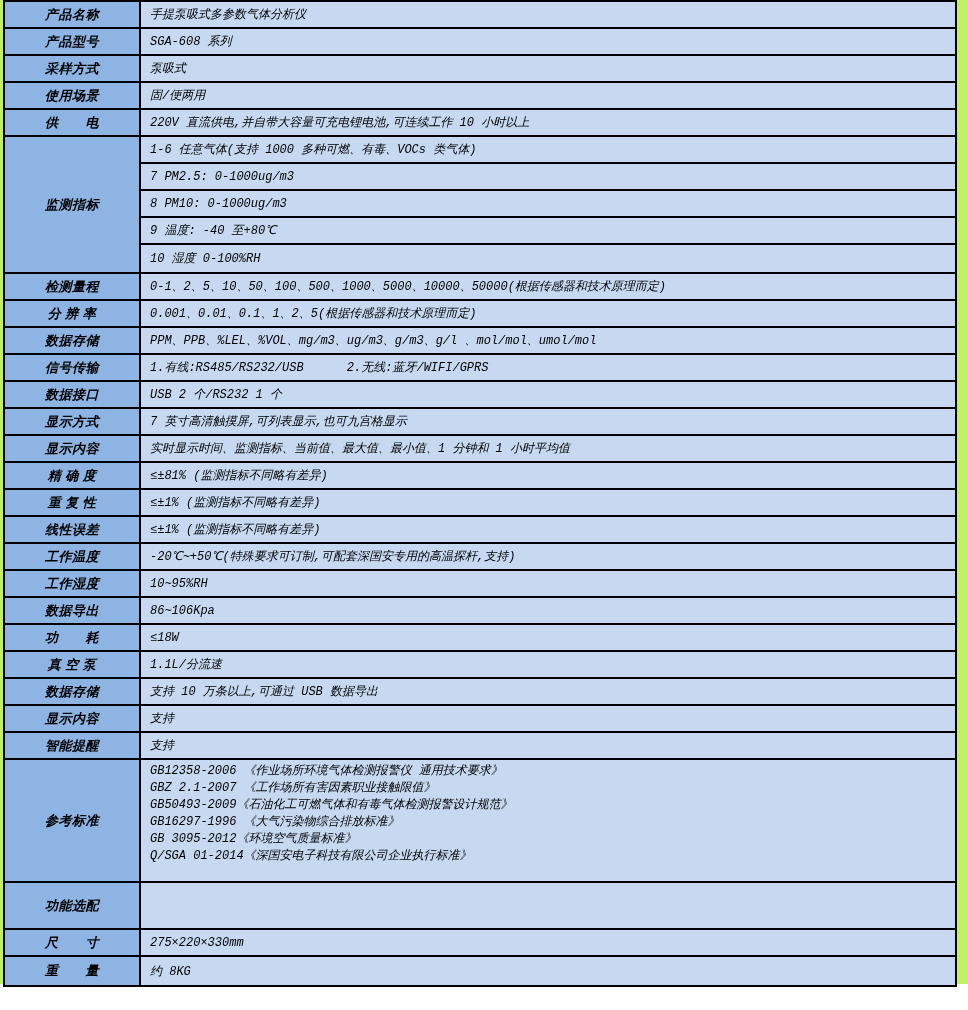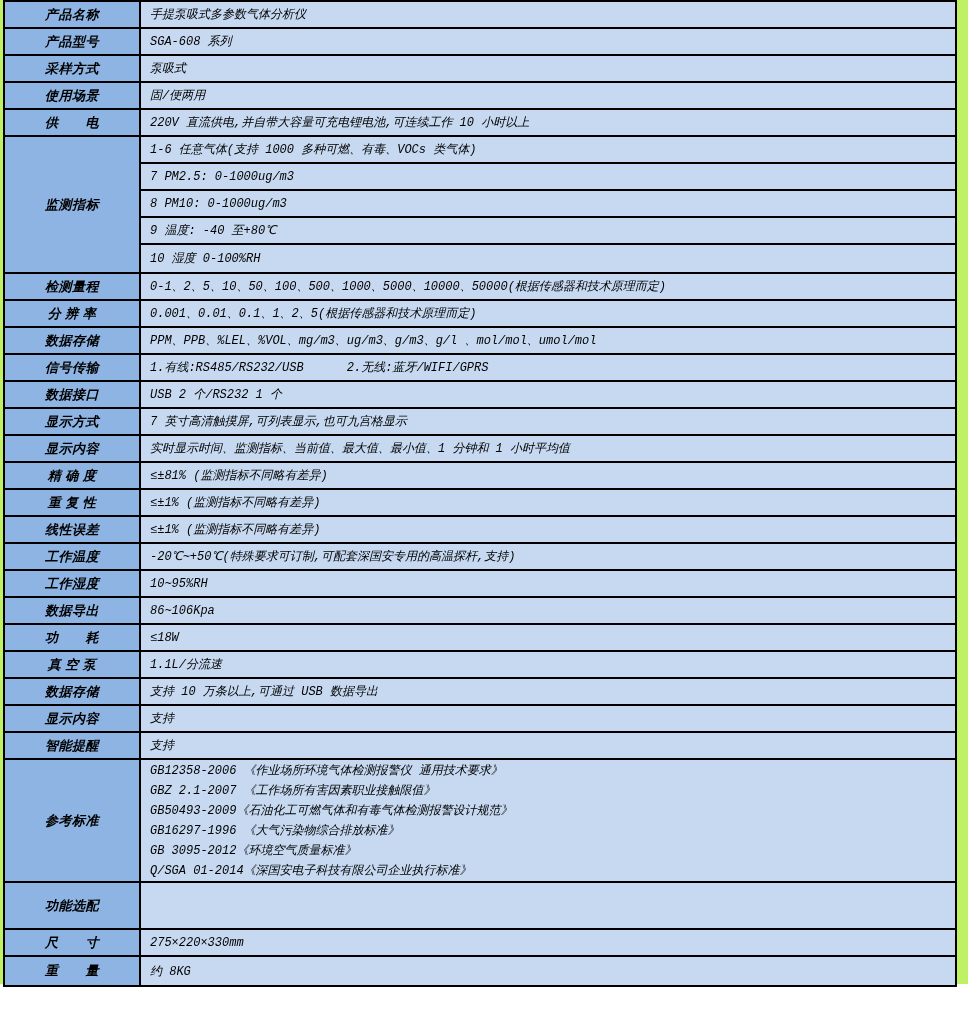--- a/index.html
+++ b/index.html
@@ -79,21 +79,21 @@
     font-family: "Liberation Mono", "DejaVu Sans Mono", monospace;
     white-space: pre-wrap;
   }
   .subrow:last-child { border-bottom: none; }
   .lines-cell {
     flex: 1;
     box-sizing: border-box;
     background: #C6D9F1;
     display: flex;
     flex-direction: column;
-    justify-content: space-between;
+    justify-content: flex-start;
     align-items: flex-start;
     padding: 2px 9px;
     font-size: 12px;
     font-family: "Liberation Mono", "DejaVu Sans Mono", monospace;
     white-space: pre-wrap;
   }
   .r-std  { height: 27px; }
   .r-ref  { height: 123px; }
   .r-opt  { height: 47px; }
   .r-last { height: 30px; }

